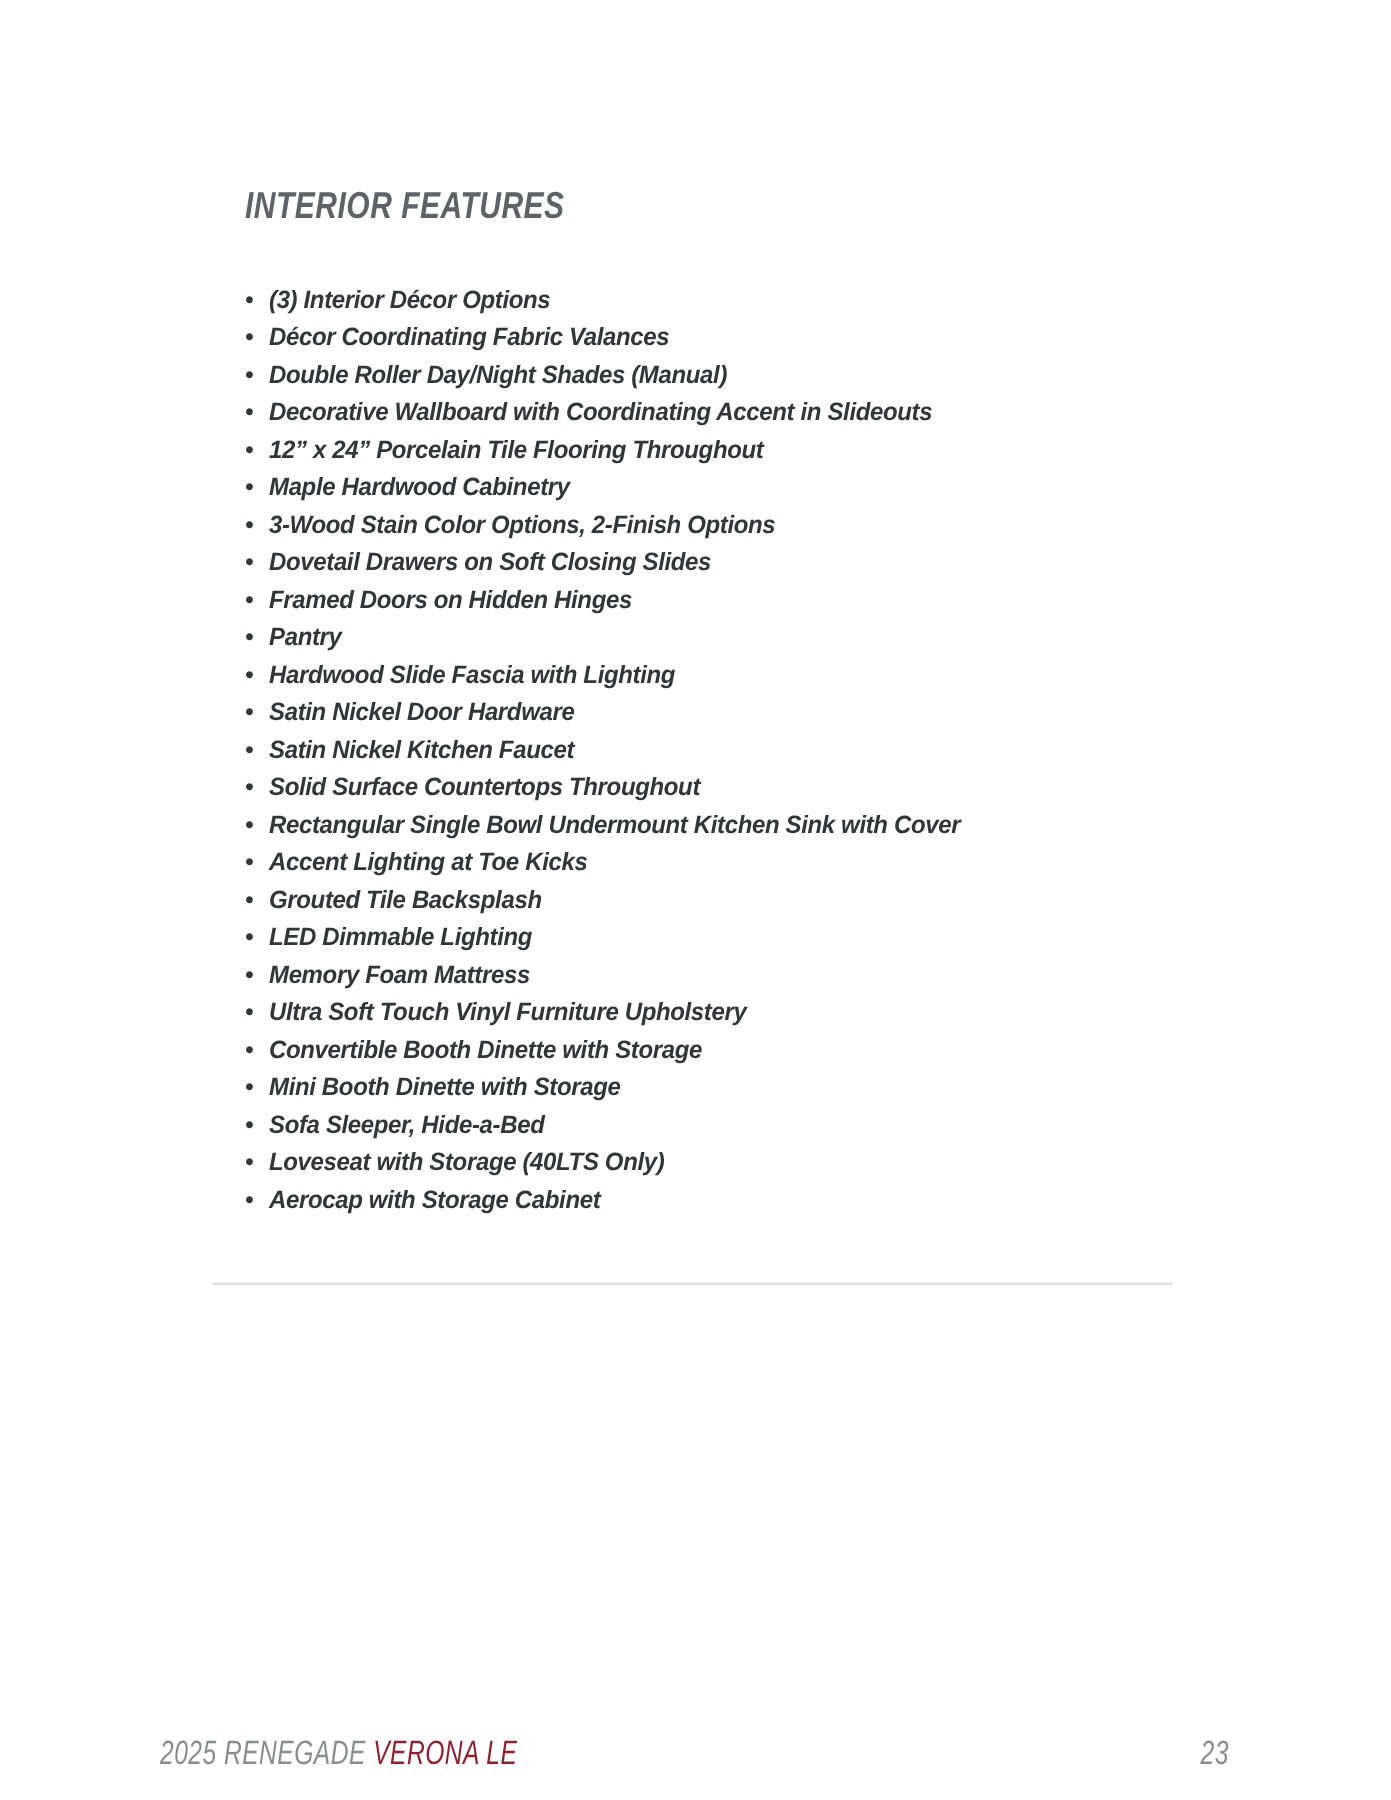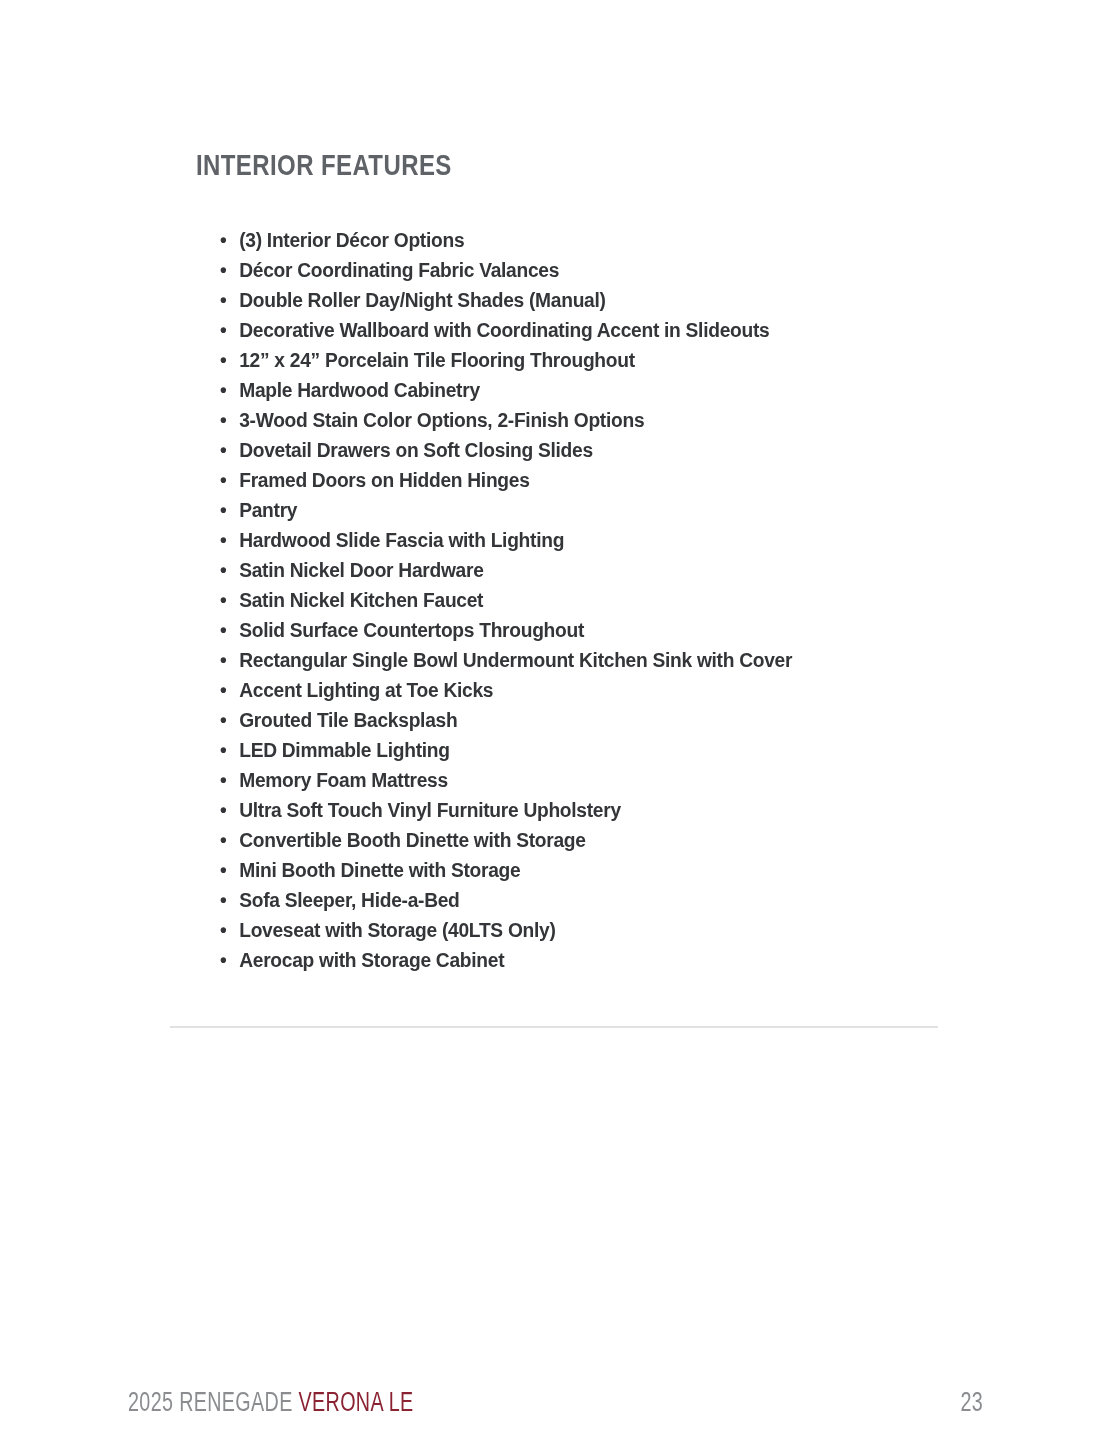--- a/index.html
+++ b/index.html
@@ -8,36 +8,37 @@
     font-family: "Liberation Sans", sans-serif;
     width: 1113px;
     height: 1440px;
     position: relative;
     overflow: hidden;
   }
   .page {
     position: absolute;
     inset: 0;
     background: #ffffff;
+    font-style: italic;
   }
   .title {
     position: absolute;
     left: 196px;
     top: 148px;
     font-size: 30px;
     font-weight: 700;
     letter-spacing: 0.5px;
     color: #5f6367;
     transform: scaleX(0.80);
     transform-origin: left top;
     white-space: nowrap;
   }
   ul.features {
     position: absolute;
-    left: 220px;
+    left: 196px;
     top: 225px;
     list-style: none;
   }
   ul.features li {
     position: relative;
     height: 30px;
     line-height: 30px;
     padding-left: 20px;
     font-size: 20px;
     font-weight: 600;

